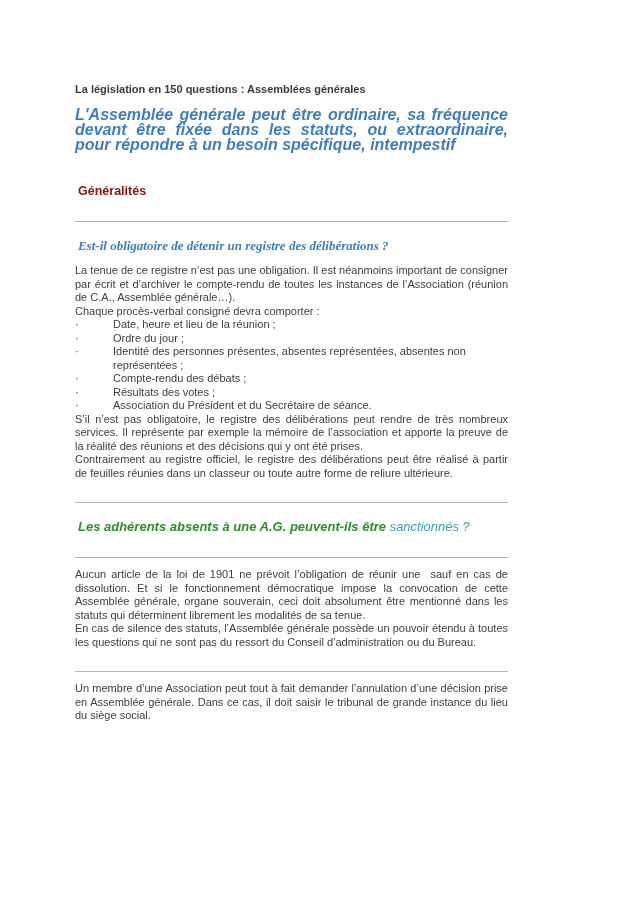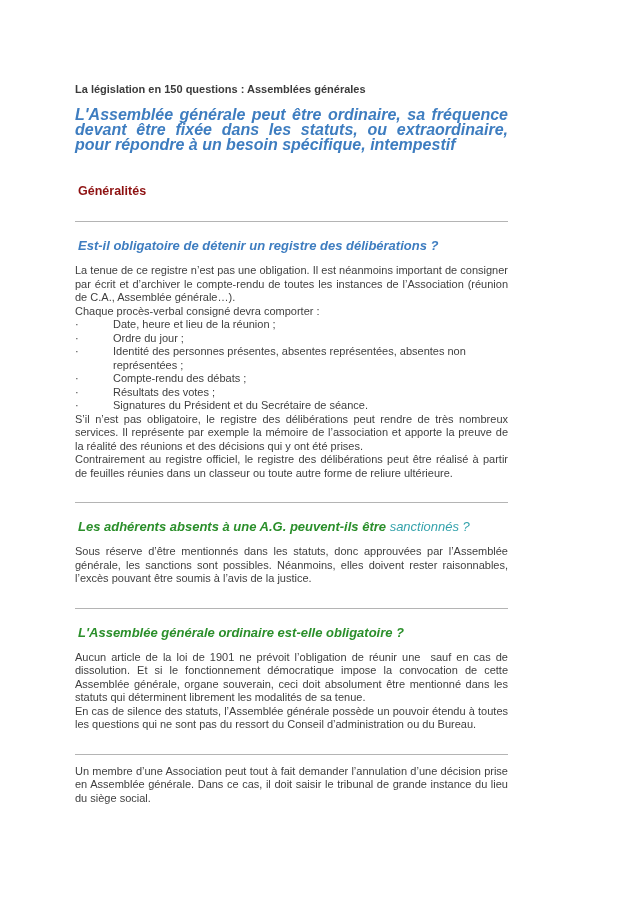--- a/index.html
+++ b/index.html
@@ -60,21 +60,21 @@
     margin:22px 0 0 0;
   }
   .q-heading{
     font-size:13px;
     font-weight:bold;
     font-style:italic;
     margin:15px 0 0 0;
     padding-left:3px;
     line-height:17px;
   }
-  .seg-blue{color:var(--blue);}
+  .seg-blue{color:var(--blue);font-family:Liberation Serif, serif;}
   .seg-green{color:var(--green);}
   .seg-teal{color:var(--teal);font-weight:normal;}
   .answers{
     margin-top:10px;
     font-size:11px;
     line-height:13.5px;
     color:var(--body);
   }
   .answers p{
     margin:0;
@@ -113,33 +113,29 @@
           <div class="bullet-row">
             <span class="b-mark">·</span>
             <span class="b-text">Compte-rendu des débats ;</span>
           </div>
           <div class="bullet-row">
             <span class="b-mark">·</span>
             <span class="b-text">Résultats des votes ;</span>
           </div>
           <div class="bullet-row">
             <span class="b-mark">·</span>
-            <span class="b-text">Signatures du Président et du Secrétaire de séance.</span>
+            <span class="b-text">Association du Président et du Secrétaire de séance.</span>
           </div>
         </div>
         <p>S’il n’est pas obligatoire, le registre des délibérations peut rendre de très nombreux services. Il représente par exemple la mémoire de l’association et apporte la preuve de la réalité des réunions et des décisions qui y ont été prises.</p>
         <p>Contrairement au registre officiel, le registre des délibérations peut être réalisé à partir de feuilles réunies dans un classeur ou toute autre forme de reliure ultérieure.</p>
       </div>
       <div class="rule"></div>
       <h2 class="q-heading"><span class="seg-green">Les adhérents absents à une A.G. peuvent-ils être </span><span class="seg-teal">sanctionnés ?</span></h2>
-      <div class="answers">
-        <p>Sous réserve d’être mentionnés dans les statuts, donc approuvées par l’Assemblée générale, les sanctions sont possibles. Néanmoins, elles doivent rester raisonnables, l’excès pouvant être soumis à l’avis de la justice.</p>
-      </div>
       <div class="rule"></div>
-      <h2 class="q-heading"><span class="seg-green">L'Assemblée générale ordinaire est-elle obligatoire ?</span></h2>
       <div class="answers">
         <p>Aucun article de la loi de 1901 ne prévoit l’obligation de réunir une&nbsp; sauf en cas de dissolution. Et si le fonctionnement démocratique impose la convocation de cette Assemblée générale, organe souverain, ceci doit absolument être mentionné dans les statuts qui déterminent librement les modalités de sa tenue.</p>
         <p>En cas de silence des statuts, l’Assemblée générale possède un pouvoir étendu à toutes les questions qui ne sont pas du ressort du Conseil d’administration ou du Bureau.</p>
       </div>
       <div class="rule"></div>
       <div class="answers">
         <p>Un membre d’une Association peut tout à fait demander l’annulation d’une décision prise en Assemblée générale. Dans ce cas, il doit saisir le tribunal de grande instance du lieu du siège social.</p>
       </div>
     </div>
 </div>

